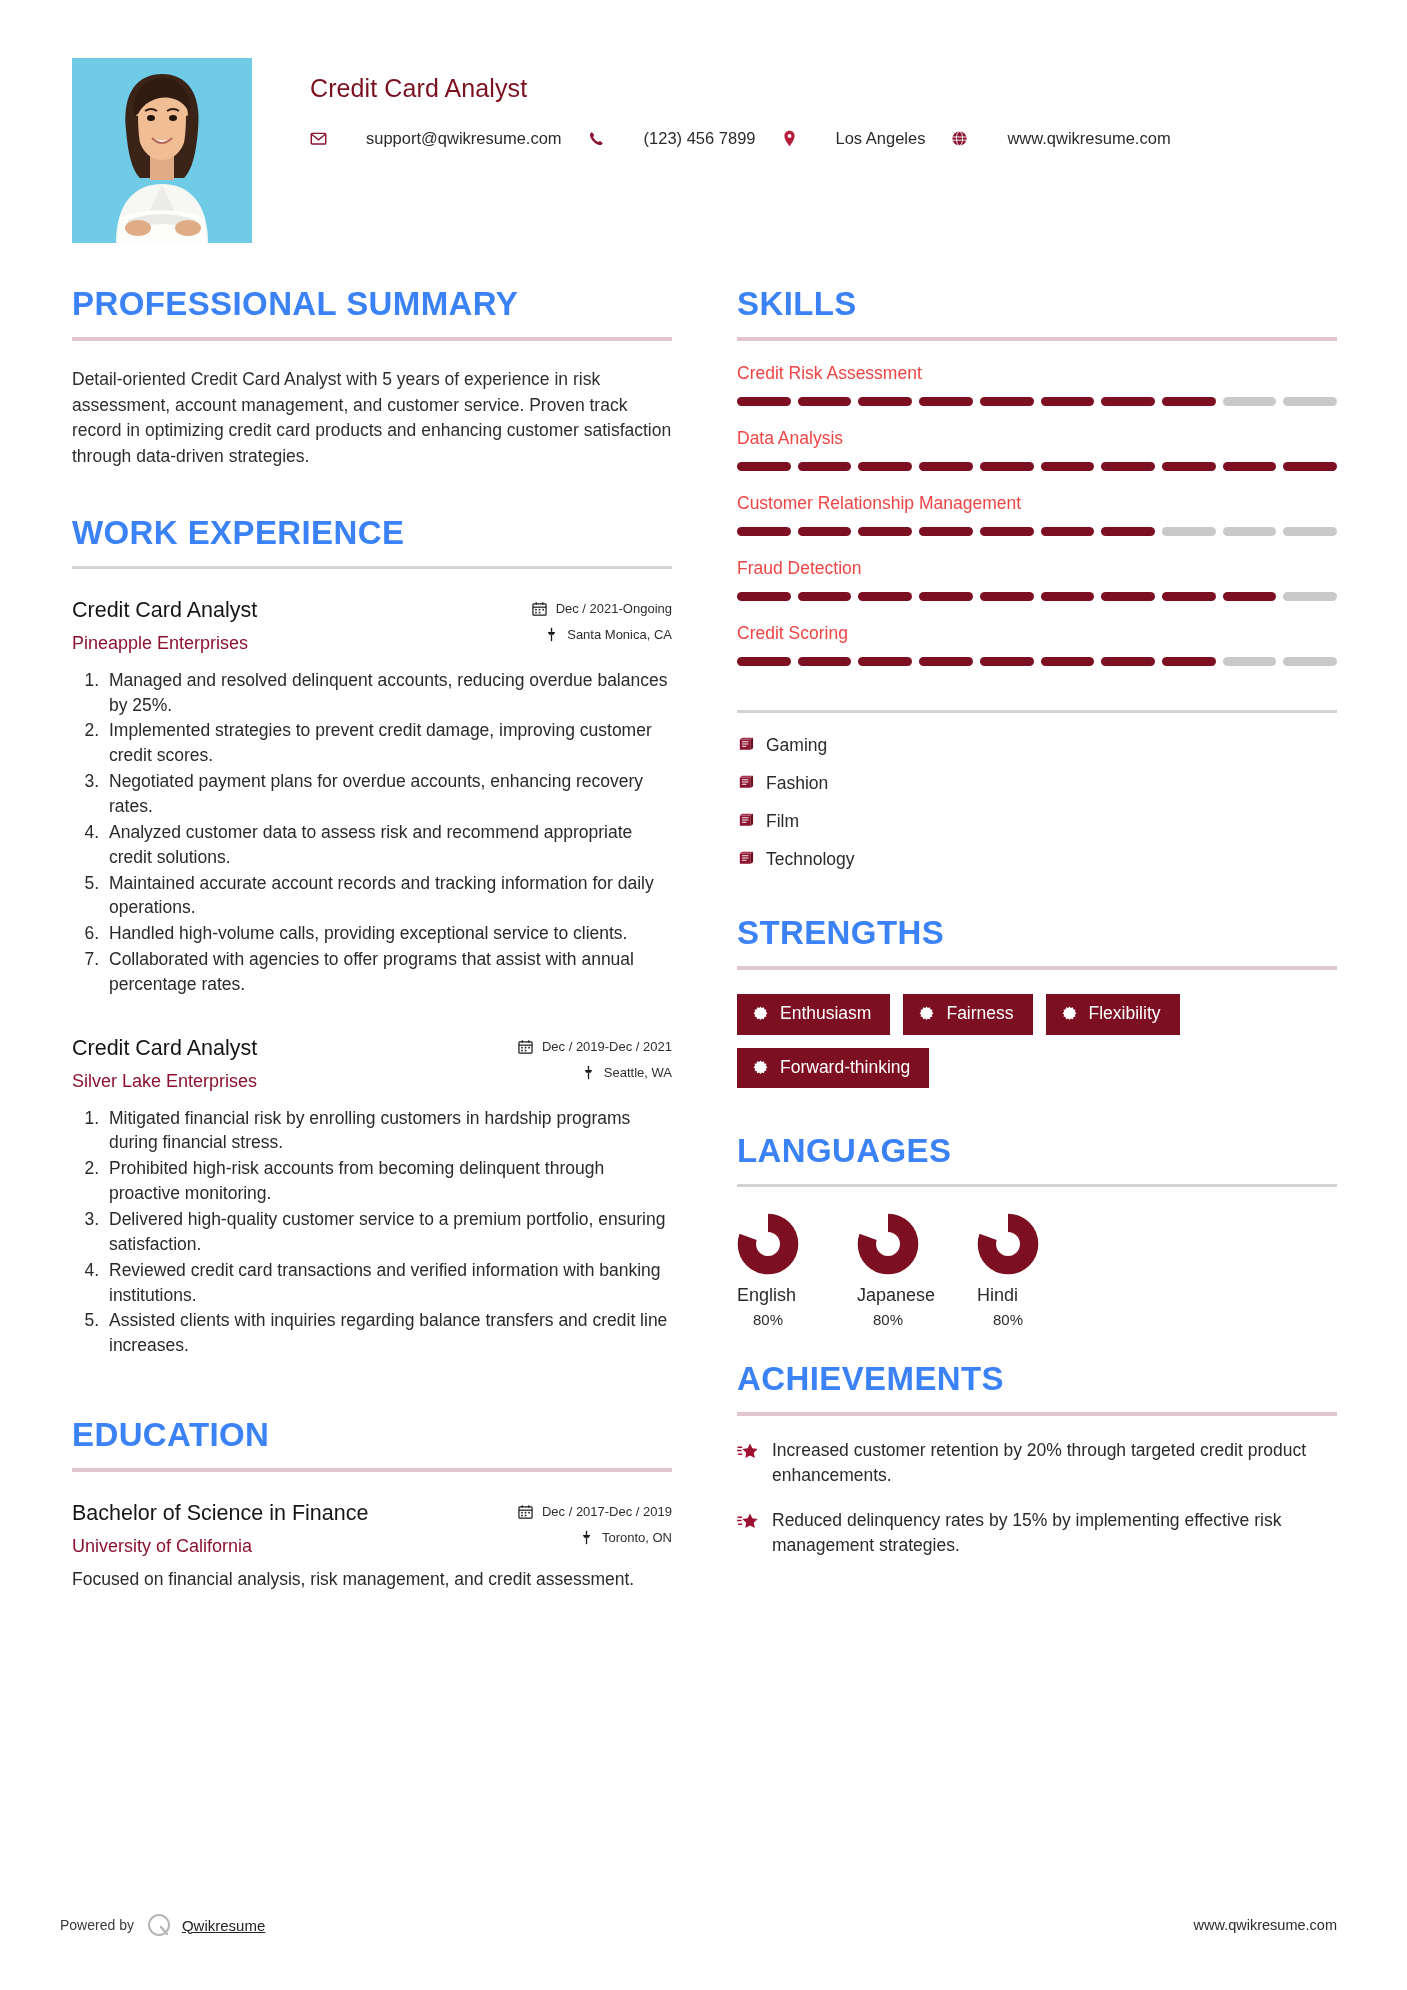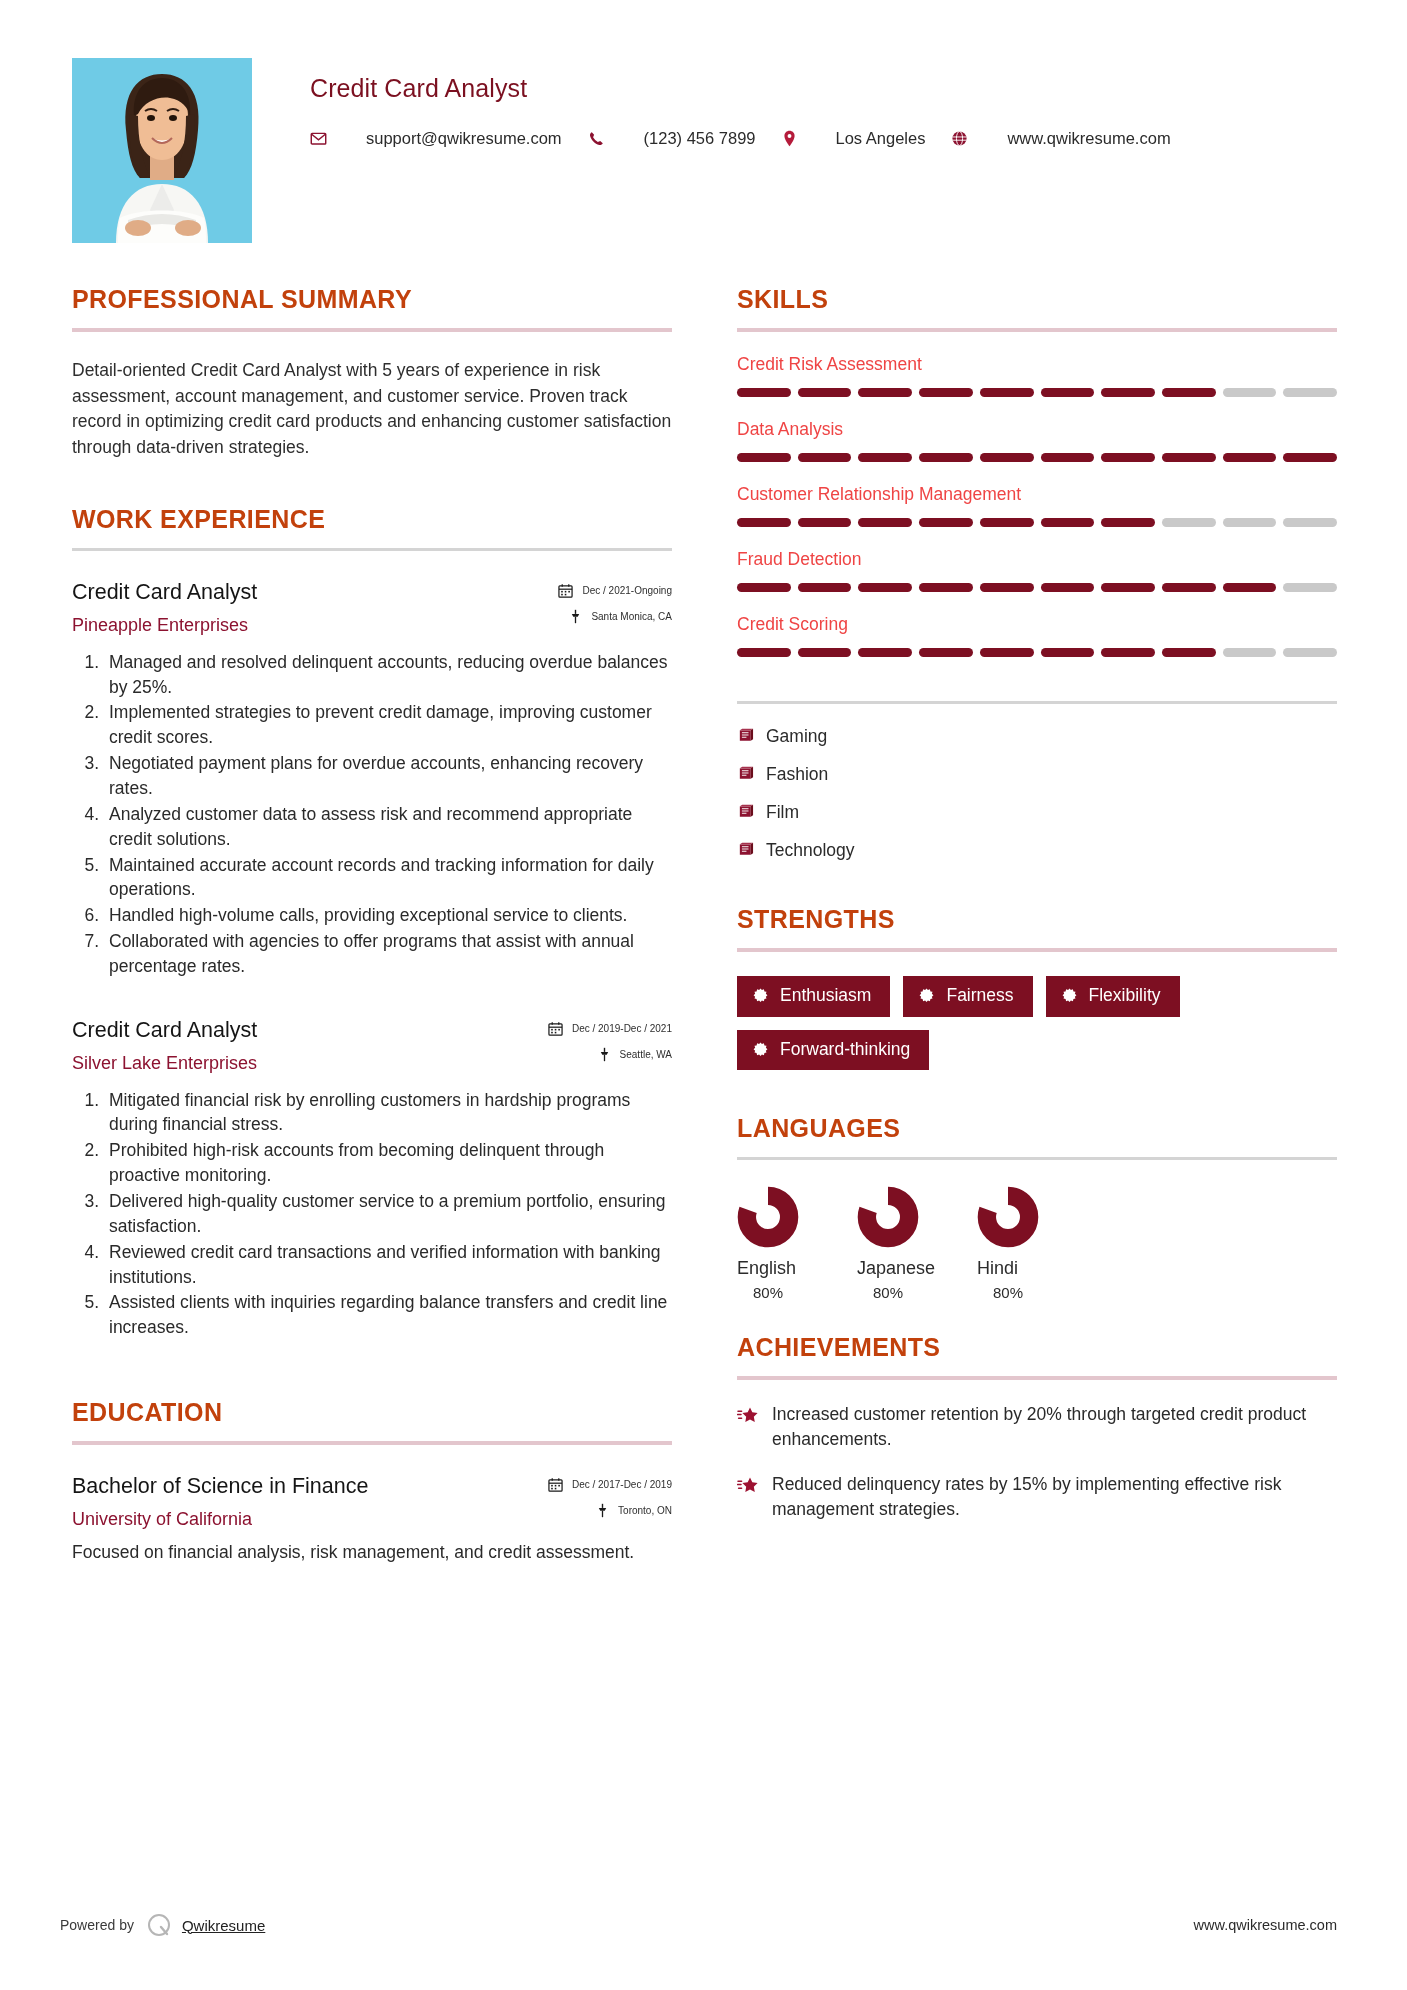--- a/index.html
+++ b/index.html
@@ -82,24 +82,24 @@
   .body {
     display: flex;
     padding: 42px 70px 0 72px;
     align-items: flex-start;
   }
   .col-left { width: 610px; flex: 0 0 610px; padding-right: 10px; }
   .col-right { flex: 1; padding-left: 55px; }
 
   
   .sec-title {
-    font-size: 25px;
+    font-size: 33px;
     font-weight: 700;
     letter-spacing: .4px;
-    color: #c2410c;
+    color: #3b82f6;
     text-transform: uppercase;
   }
   .sec-rule {
     height: 4px;
     background: #e3c6cd;
     margin-top: 14px;
   }
   .sec-rule.grey { background: #d4d4d4; height: 3px; }
   .section { margin-bottom: 0; }
 
@@ -125,21 +125,21 @@
     font-weight: 400;
     line-height: 1.25;
   }
   .exp-company {
     font-size: 18px;
     color: #8c1230;
     margin-top: 9px;
   }
   .exp-right { text-align: right; padding-top: 6px; }
   .exp-meta {
-    font-size: 10px;
+    font-size: 13px;
     color: #2e2e2e;
     display: flex;
     align-items: center;
     justify-content: flex-end;
     white-space: nowrap;
   }
   .exp-meta + .exp-meta { margin-top: 11px; }
   .exp-meta .m-icon { margin-right: 9px; display: inline-flex; }
 
   ol.bullets {

